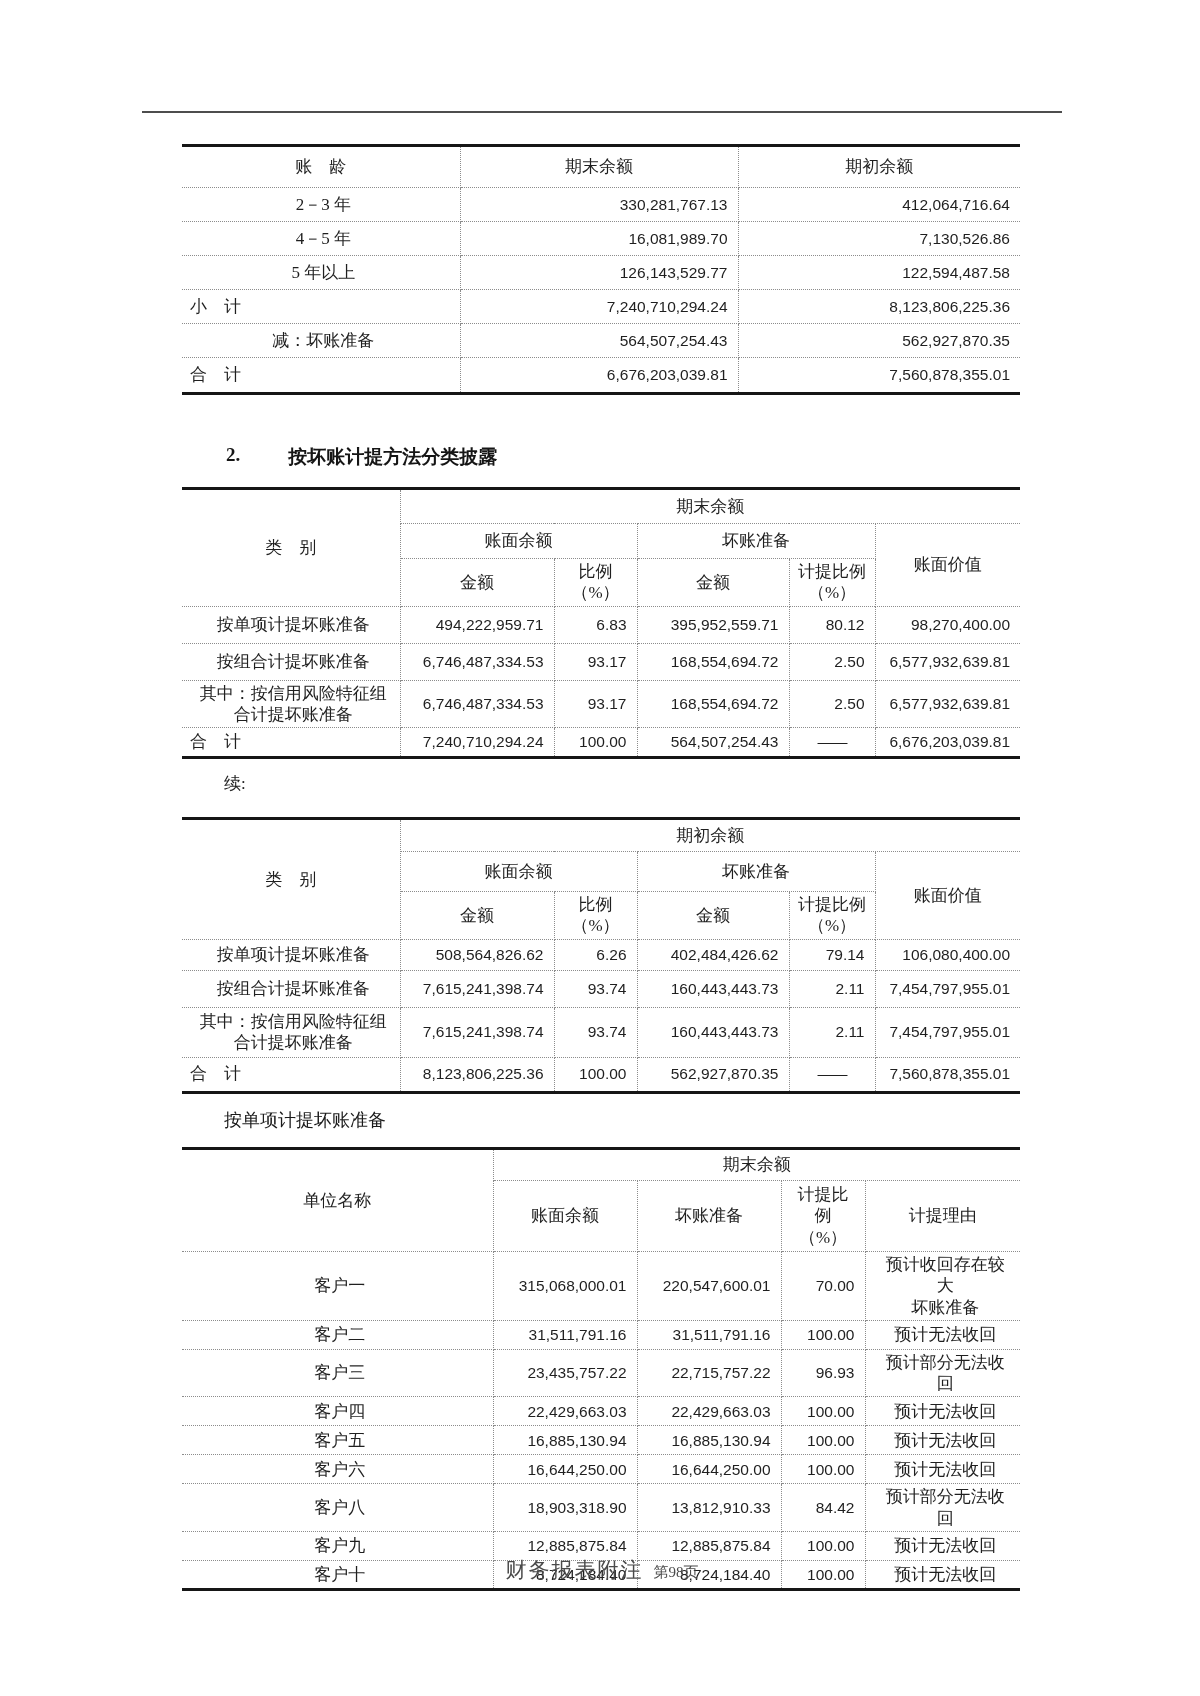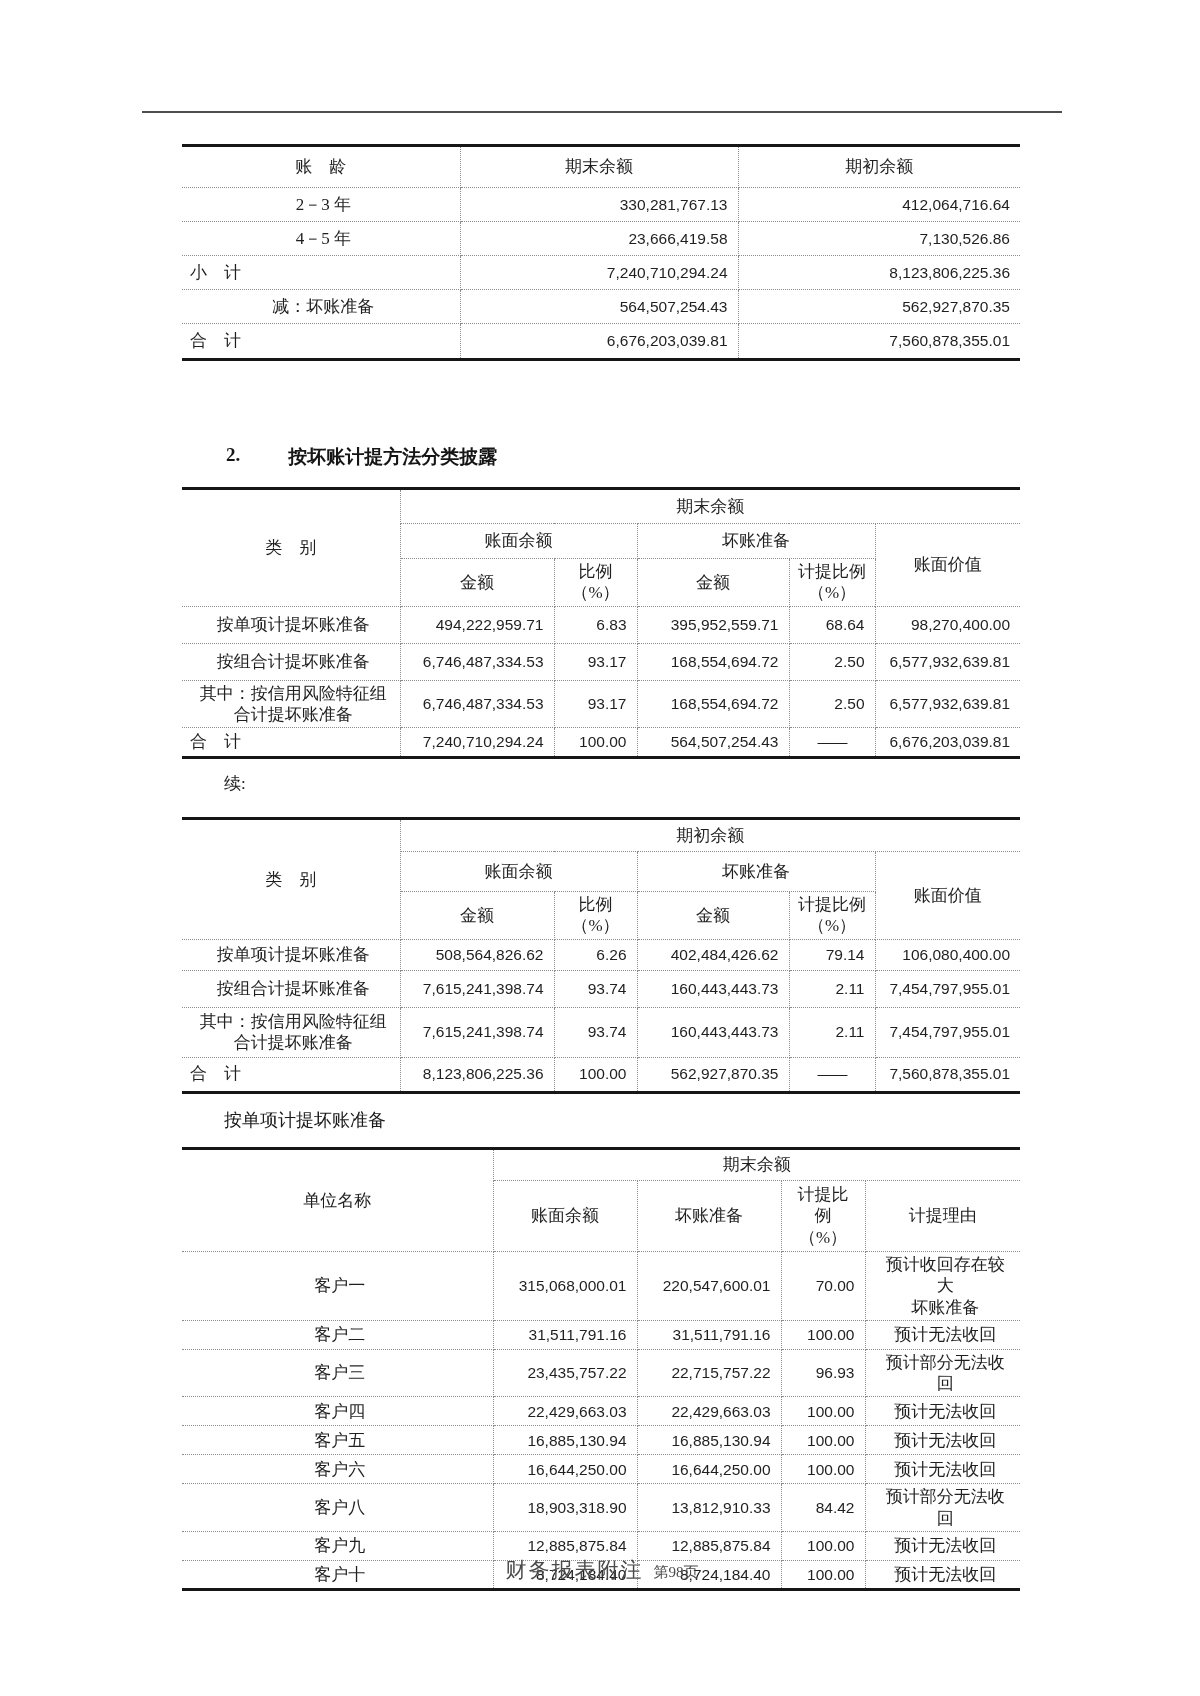--- a/index.html
+++ b/index.html
@@ -50,22 +50,27 @@
     <th>期末余额</th>
     <th>期初余额</th>
   </tr>
   <tr style="height:34px">
     <td class="lbl">2－3 年</td>
     <td class="num">330,281,767.13</td>
     <td class="num">412,064,716.64</td>
   </tr>
   <tr style="height:34px">
     <td class="lbl">4－5 年</td>
-    <td class="num">23,666,419.58</td>
+    <td class="num">16,081,989.70</td>
     <td class="num">7,130,526.86</td>
+  </tr>
+  <tr style="height:34px">
+    <td class="lbl">5 年以上</td>
+    <td class="num">126,143,529.77</td>
+    <td class="num">122,594,487.58</td>
   </tr>
   <tr style="height:34px">
     <td class="ctr">小　计</td>
     <td class="num">7,240,710,294.24</td>
     <td class="num">8,123,806,225.36</td>
   </tr>
   <tr style="height:34px">
     <td class="lbl">减：坏账准备</td>
     <td class="num">564,507,254.43</td>
     <td class="num">562,927,870.35</td>
@@ -108,21 +113,21 @@
 （%）</th>
     <th>金额</th>
     <th>计提比例
 （%）</th>
   </tr>
   <tr style="height:37px">
     <td class="lbl">按单项计提坏账准备</td>
     <td class="num">494,222,959.71</td>
     <td class="num">6.83</td>
     <td class="num">395,952,559.71</td>
-    <td class="num">68.64</td>
+    <td class="num">80.12</td>
     <td class="num">98,270,400.00</td>
   </tr>
   <tr style="height:37px">
     <td class="lbl">按组合计提坏账准备</td>
     <td class="num">6,746,487,334.53</td>
     <td class="num">93.17</td>
     <td class="num">168,554,694.72</td>
     <td class="num">2.50</td>
     <td class="num">6,577,932,639.81</td>
   </tr>

